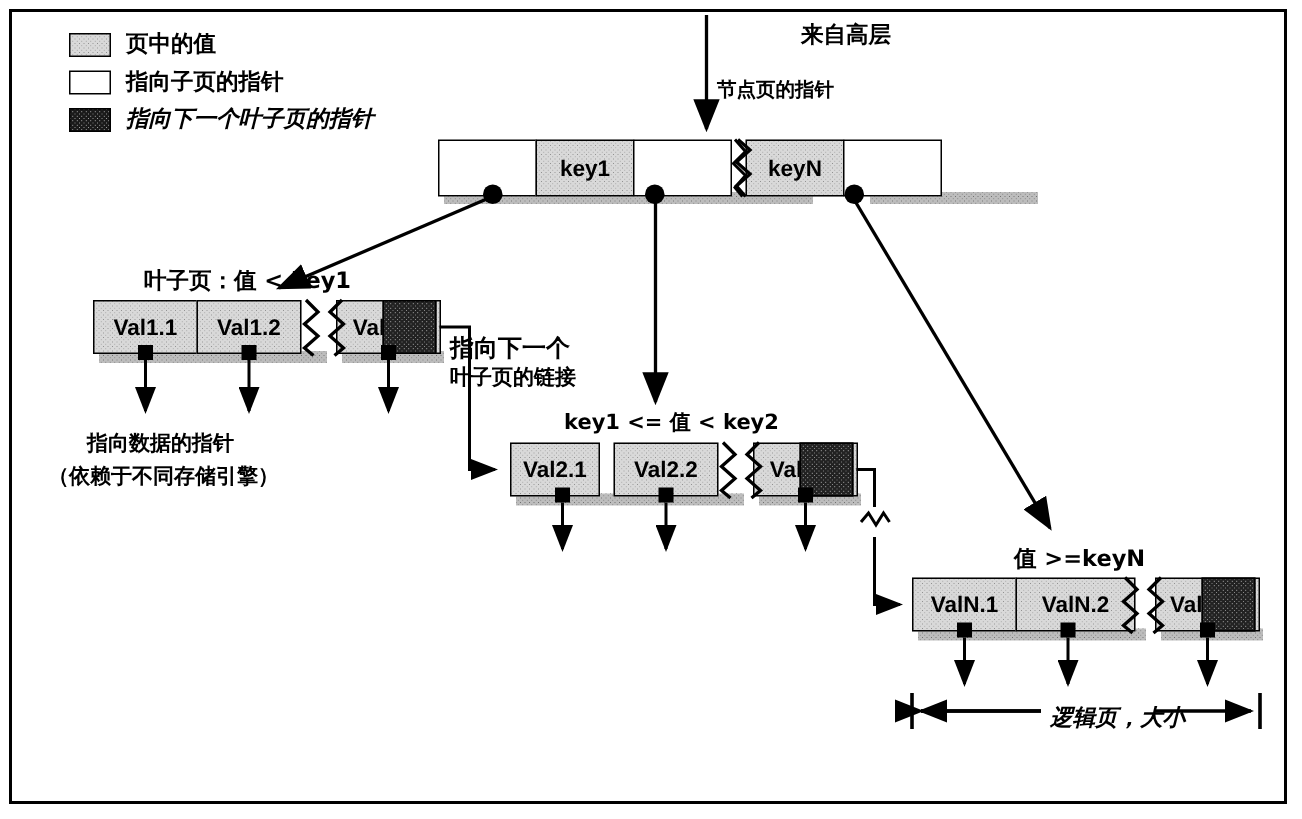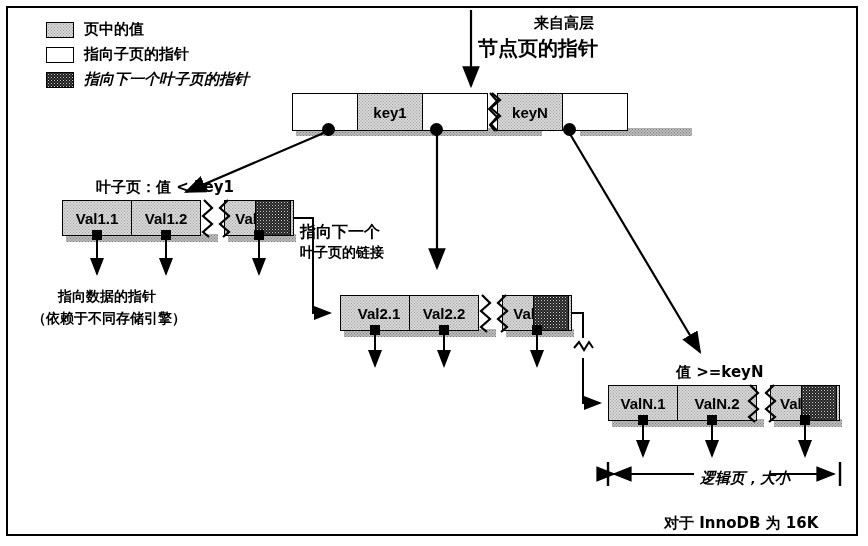--- a/index.html
+++ b/index.html
@@ -44,21 +44,21 @@
   <div class="sw sw-gray" style="left:46px;top:22px;width:28px;height:16px;"></div>
   <div class="txt cn" style="left:84px;top:20px;font-size:15px;">页中的值</div>
 
   <div class="sw sw-white" style="left:46px;top:47px;width:28px;height:16px;"></div>
   <div class="txt cn" style="left:84px;top:45px;font-size:15px;">指向子页的指针</div>
 
   <div class="sw sw-dark" style="left:46px;top:72px;width:28px;height:16px;"></div>
   <div class="txt cn" style="left:84px;top:70px;font-size:15px;font-style:italic;">指向下一个叶子页的指针</div>
 
   <div class="txt cn" style="left:494px;top:14px;font-size:15px;margin-left:40px;">来自高层</div>
-  <div class="txt cn" style="left:478px;top:36px;font-size:20px;">节点页的指针</div>
+  <div class="txt cn" style="left:478px;top:53px;font-size:13px;">节点页的指针</div>
 
   <div class="shadow" style="left:296px;top:128px;width:246px;height:8px;"></div>
   <div class="shadow" style="left:580px;top:128px;width:112px;height:8px;"></div>
   <div class="node">
     <div class="cell white" style="left:292px;top:93px;width:66px;height:38px;font-size:15px;"></div>
     <div class="cell gray" style="left:357px;top:93px;width:66px;height:38px;font-size:15px;">key1</div>
     <div class="cell white" style="left:422px;top:93px;width:66px;height:38px;font-size:15px;"></div>
     <div class="cell gray" style="left:497px;top:93px;width:66px;height:38px;font-size:15px;">keyN</div>
     <div class="cell white" style="left:562px;top:93px;width:66px;height:38px;font-size:15px;"></div>
   </div>
@@ -78,24 +78,25 @@
   <div class="sq" style="left:92px;top:230px;"></div>
   <div class="sq" style="left:161px;top:230px;"></div>
   <div class="sq" style="left:254px;top:230px;"></div>
 
   <div class="txt cn" style="left:300px;top:222px;font-size:16px;">指向下一个</div>
   <div class="txt cn" style="left:300px;top:244px;font-size:14px;">叶子页的链接</div>
 
   <div class="txt cn" style="left:58px;top:288px;font-size:14px;">指向数据的指针</div>
   <div class="txt cn" style="left:32px;top:310px;font-size:14px;">（依赖于不同存储引擎）</div>
 
+  <div class="txt cn" style="left:376px;top:274px;font-size:14px;">key1 &lt;= 值 &lt; key2</div>
   <div class="shadow" style="left:344px;top:329px;width:152px;height:8px;"></div>
   <div class="shadow" style="left:506px;top:329px;width:68px;height:8px;"></div>
   <div class="node">
-    <div class="cell gray" style="left:340px;top:295px;width:78px;height:36px;font-size:15px;">Val2.1</div>
+    <div class="cell gray" style="left:340px;top:295px;width:60px;height:36px;font-size:15px;">Val2.1</div>
     <div class="cell gray" style="left:409px;top:295px;width:70px;height:36px;font-size:15px;">Val2.2</div>
     <div class="cell gray" style="left:502px;top:295px;width:70px;height:36px;font-size:15px;">Val2.m</div>
     <div class="cell dark" style="left:533px;top:295px;width:36px;height:36px;"></div>
   </div>
   <div class="sq" style="left:370px;top:325px;"></div>
   <div class="sq" style="left:439px;top:325px;"></div>
   <div class="sq" style="left:532px;top:325px;"></div>
 
   <div class="txt cn" style="left:676px;top:363px;font-size:15px;">值 &gt;=keyN</div>
   <div class="shadow" style="left:612px;top:419px;width:152px;height:8px;"></div>
@@ -104,21 +105,20 @@
     <div class="cell gray" style="left:608px;top:385px;width:70px;height:36px;font-size:15px;">ValN.1</div>
     <div class="cell gray" style="left:677px;top:385px;width:80px;height:36px;font-size:15px;">ValN.2</div>
     <div class="cell gray" style="left:770px;top:385px;width:70px;height:36px;font-size:15px;">ValN.m</div>
     <div class="cell dark" style="left:801px;top:385px;width:36px;height:36px;"></div>
   </div>
   <div class="sq" style="left:638px;top:415px;"></div>
   <div class="sq" style="left:707px;top:415px;"></div>
   <div class="sq" style="left:800px;top:415px;"></div>
 
   <div class="txt cn" style="left:700px;top:469px;font-size:15px;font-style:italic;">逻辑页，大小</div>
-  <div class="txt cn" style="left:664px;top:514px;font-size:15px;">对于 InnoDB 为 16K</div>
 
   <svg class="layer" viewBox="0 0 868 546">
     <defs>
       <marker id="ah" markerWidth="10" markerHeight="8" refX="9" refY="4" orient="auto">
         <path d="M0,0 L10,4 L0,8 z" fill="#000"></path>
       </marker>
       <marker id="ah2" markerWidth="9" markerHeight="7" refX="8" refY="3.5" orient="auto">
         <path d="M0,0 L9,3.5 L0,7 z" fill="#000"></path>
       </marker>
       <marker id="ahL" markerWidth="9" markerHeight="7" refX="8" refY="3.5" orient="auto">

